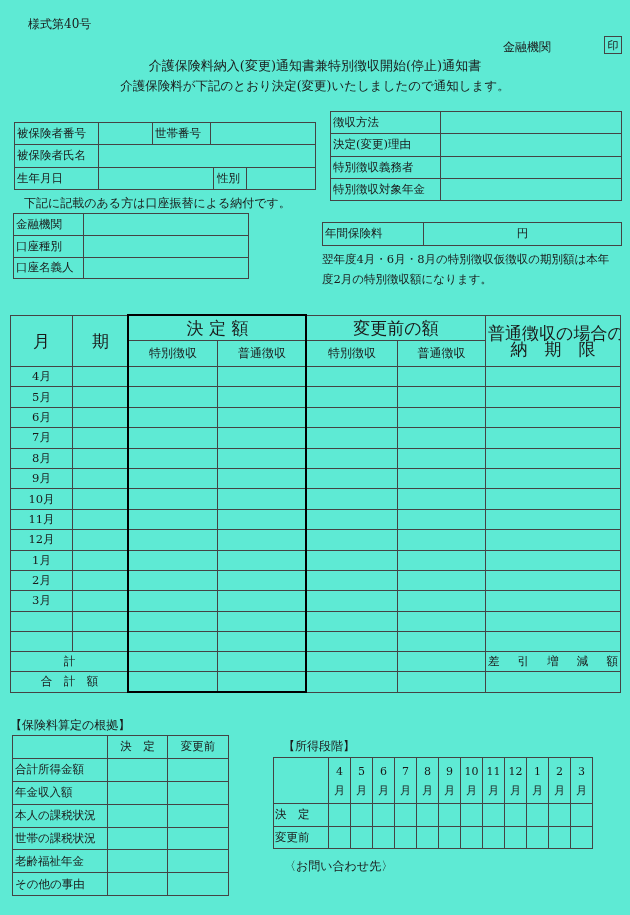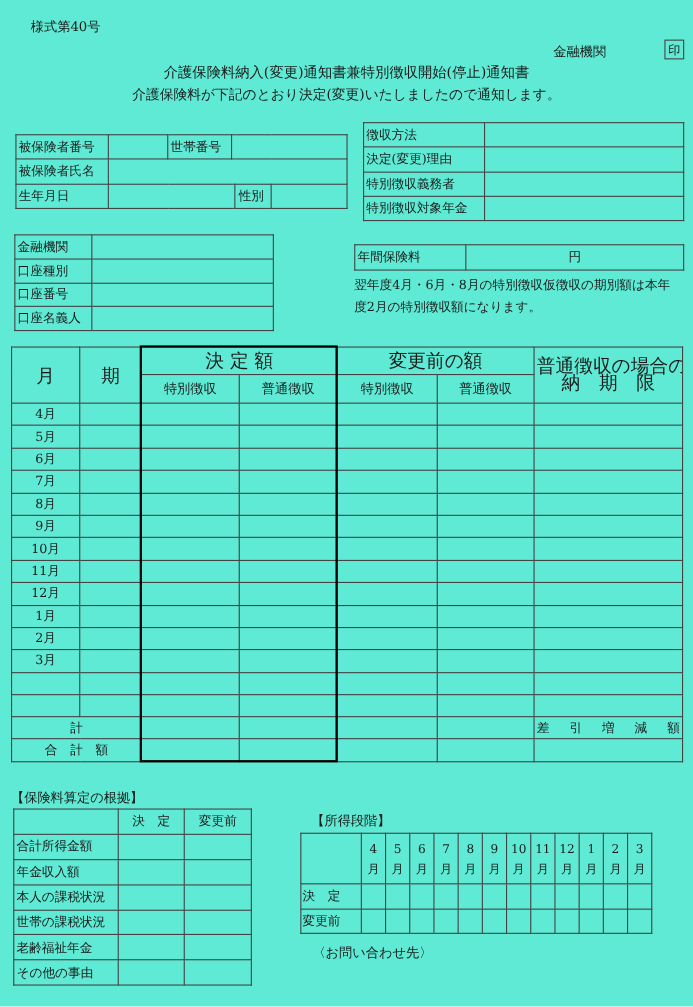--- a/index.html
+++ b/index.html
@@ -101,37 +101,34 @@
       <td class="lbl">特別徴収義務者</td>
       <td></td>
     </tr>
     <tr>
       <td class="lbl">特別徴収対象年金</td>
       <td></td>
     </tr>
   </tbody>
     </table>
 
+  <div class="note-account">下記に記載のある方は口座振替による納付です。</div>
 
   <table class="tbl bank" style="left:13px;top:213px;width:235px;">
     <colgroup>
         <col style="width:70px">
         <col style="width:165px">
       </colgroup>
     <tbody>
         <tr>
       <td class="lbl">金融機関</td>
       <td></td>
     </tr>
     <tr>
       <td class="lbl">口座種別</td>
-      <td></td>
-    </tr>
-    <tr>
-      <td class="lbl">口座番号</td>
       <td></td>
     </tr>
     <tr>
       <td class="lbl">口座名義人</td>
       <td></td>
     </tr>
   </tbody>
     </table>
 
   <table class="tbl ann" style="left:322px;top:222px;width:299px;">

